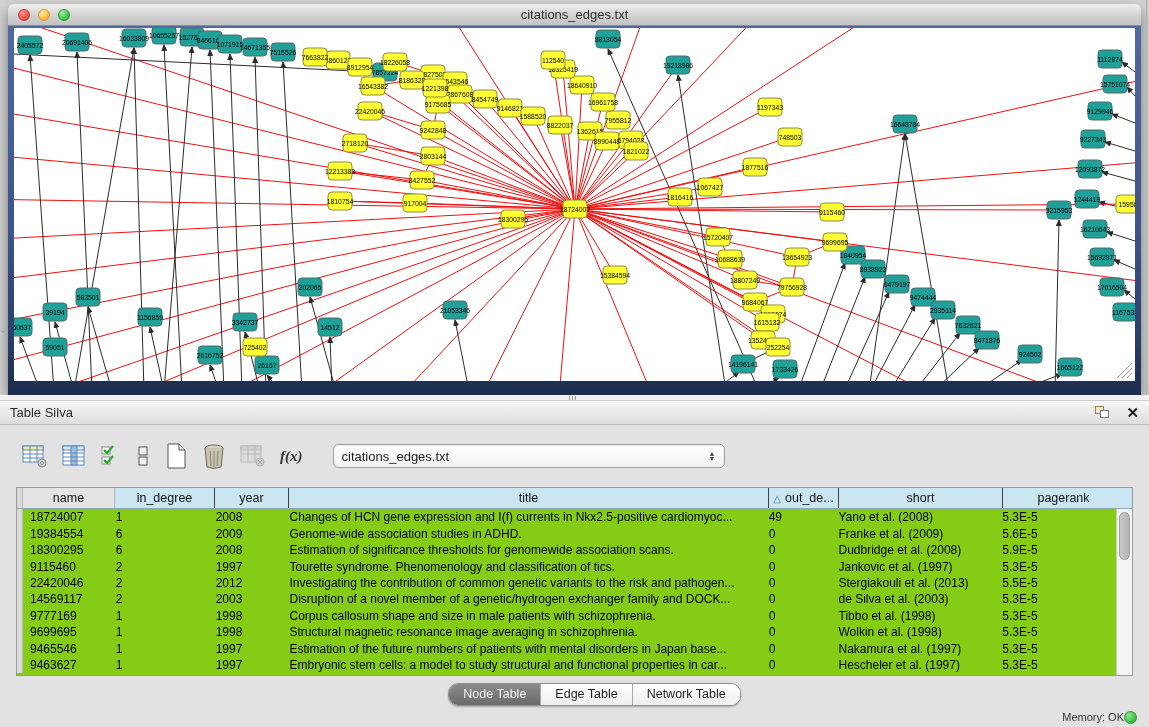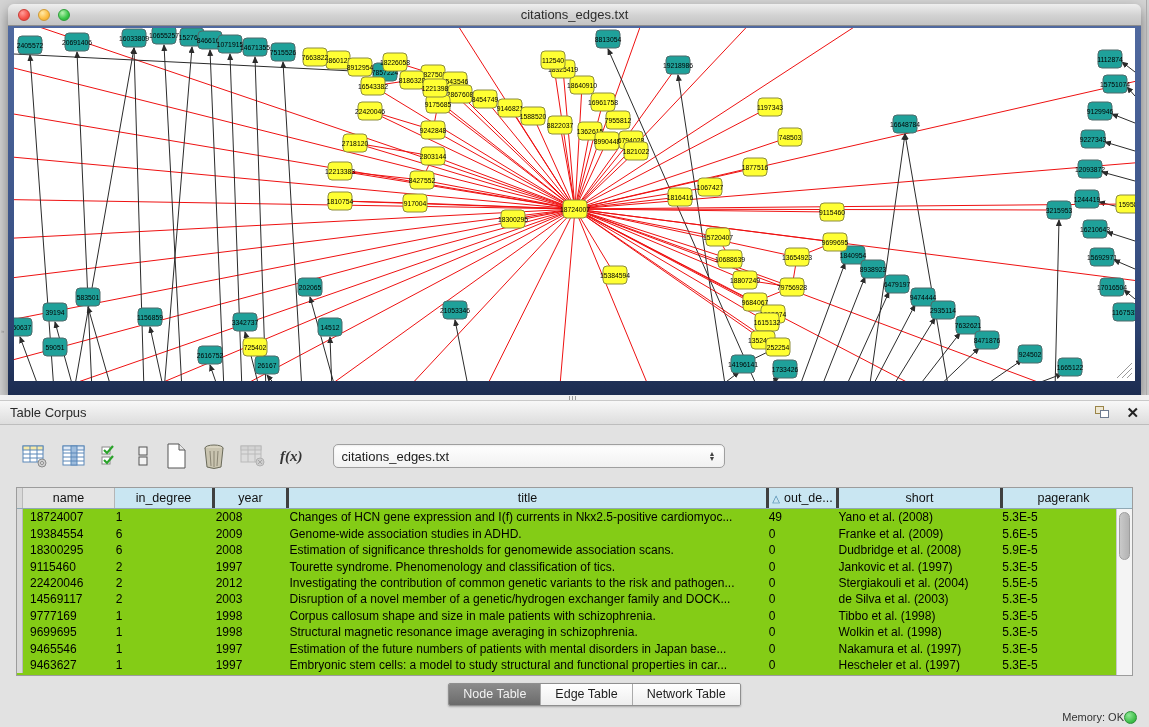--- a/index.html
+++ b/index.html
@@ -48,35 +48,35 @@
   .combo { margin-left:16px; width:392px; height:24px; background:linear-gradient(#ffffff,#f1f1f1);
     border:1px solid #9f9f9f; border-radius:5px; display:flex; align-items:center; padding:0 8px; cursor:pointer;
     box-shadow:inset 0 1px 2px rgba(0,0,0,.08); }
   .combo-value { flex:1; font-size:13px; color:#1c1c1c; }
   .combo-arrows { display:flex; flex-direction:column; align-items:center; line-height:5px; font-size:7px; color:#444; }
 
   
   .grid-wrap { position:absolute; left:16px; top:86px; width:1117px; height:189px; background:#84cc16; border:1px solid #9c9c9c; }
   .thead { display:flex; height:21px; border-bottom:1px solid #8fa8b4; background:#c9e6f2; }
   .hcell { font-size:12.5px; color:#111; display:flex; align-items:center; justify-content:center;
-    border-right:3px solid #404040; height:100%; overflow:hidden; white-space:nowrap; cursor:pointer; }
+    border-right:1px solid #404040; height:100%; overflow:hidden; white-space:nowrap; cursor:pointer; }
   .hcell.gray { background:#e4e4e4; border-right:1px solid #b5b5b5; }
   .sort-glyph { color:#3f7fa6; font-size:10px; margin-right:4px; }
   .rowhdr { width:6px; background:#d9d9d9; border-right:1px solid #b9b9b9; height:100%; }
   .tbody { position:absolute; left:0; top:21px; right:16px; bottom:0; overflow:hidden; }
   .trow { display:flex; height:16.45px; align-items:center; cursor:default; }
   .cell { font-size:12px; color:#000; padding-left:7px; white-space:nowrap; overflow:hidden; }
   .c0{width:86px;} .c1{width:100px;} .c2{width:74px;} .c3{width:480px;} .c4{width:70px;} .c5{width:164px;} .c6{width:121px;}
   .h0{width:92px;} .h1{width:100px;} .h2{width:74px;} .h3{width:480px;} .h4{width:70px;} .h5{width:164px;} .h6{width:121px; border-right:none;}
   .vscroll { position:absolute; right:0; top:21px; width:16px; bottom:0; background:#f4f4f4; border-left:1px solid #c8c8c8; }
   .vthumb { position:absolute; left:2px; top:3px; width:11px; height:48px; background:linear-gradient(90deg,#c9c9c9,#b3b3b3); border-radius:6px; border:1px solid #9e9e9e; cursor:pointer; }
 
   
   .tabs-row { position:absolute; left:0; top:282px; width:1149px; display:flex; justify-content:center; }
-  .tabgroup { display:flex; border:1px solid #8f8f8f; border-radius:2px; overflow:hidden; box-shadow:0 1px 2px rgba(0,0,0,.25);margin-left:40px; }
+  .tabgroup { display:flex; border:1px solid #8f8f8f; border-radius:10px; overflow:hidden; box-shadow:0 1px 2px rgba(0,0,0,.25);margin-left:40px; }
   .tab { font-size:12.5px; padding:3px 14px 4px; background:linear-gradient(#ffffff,#eeeeee); color:#1d1d1d; border-right:1px solid #aaaaaa; cursor:pointer; }
   .tab:last-child { border-right:none; }
   .tab.selected { background:linear-gradient(#8b8b8b,#6b6b6b); color:#f2f2f2; }
 
   
   .statusbar { position:absolute; left:0; top:306px; width:1149px; height:20px; display:flex; justify-content:flex-end; align-items:center; padding-right:12px; }
   .mem-label { font-size:11px; color:#333; }
   .mem-dot { width:13px; height:13px; border-radius:50%; background:radial-gradient(circle at 35% 30%, #8fe796, #3fbf4a 65%, #2e9c3a); border:1px solid #2c8f37; }
 
   
@@ -663,21 +663,21 @@
 </div>
 <div class="left-strip-mark">»</div>
 <div class="right-strip-line"></div>
 
 <div class="divider">
   <div class="divider-grip"></div>
 </div>
 
 <div class="table-panel">
   <div class="panel-header">
-    <div class="panel-title">Table Corpus</div>
+    <div class="panel-title">Table Silva</div>
     <div class="panel-float">
         <div class="sq1"></div>
         <div class="sq2"></div>
       </div>
     <div class="panel-close">✕</div>
   </div>
 
   <div class="toolbar">
     <div class="tool">
       <svg class="ticon" width="26" height="24" viewBox="0 0 26 24">
@@ -820,21 +820,21 @@
           <div class="cell c5">Jankovic et al. (1997)</div>
           <div class="cell c6">5.3E-5</div>
         </div>
         <div class="trow">
           <div class="rowhdr" style="height: 100%;"></div>
           <div class="cell c0">22420046</div>
           <div class="cell c1">2</div>
           <div class="cell c2">2012</div>
           <div class="cell c3">Investigating the contribution of common genetic variants to the risk and pathogen...</div>
           <div class="cell c4">0</div>
-          <div class="cell c5">Stergiakouli et al. (2004)</div>
+          <div class="cell c5">Stergiakouli et al. (2013)</div>
           <div class="cell c6">5.5E-5</div>
         </div>
         <div class="trow">
           <div class="rowhdr" style="height: 100%;"></div>
           <div class="cell c0">14569117</div>
           <div class="cell c1">2</div>
           <div class="cell c2">2003</div>
           <div class="cell c3">Disruption of a novel member of a genetic/hydrogen exchanger family and DOCK...</div>
           <div class="cell c4">0</div>
           <div class="cell c5">de Silva et al. (2003)</div>

